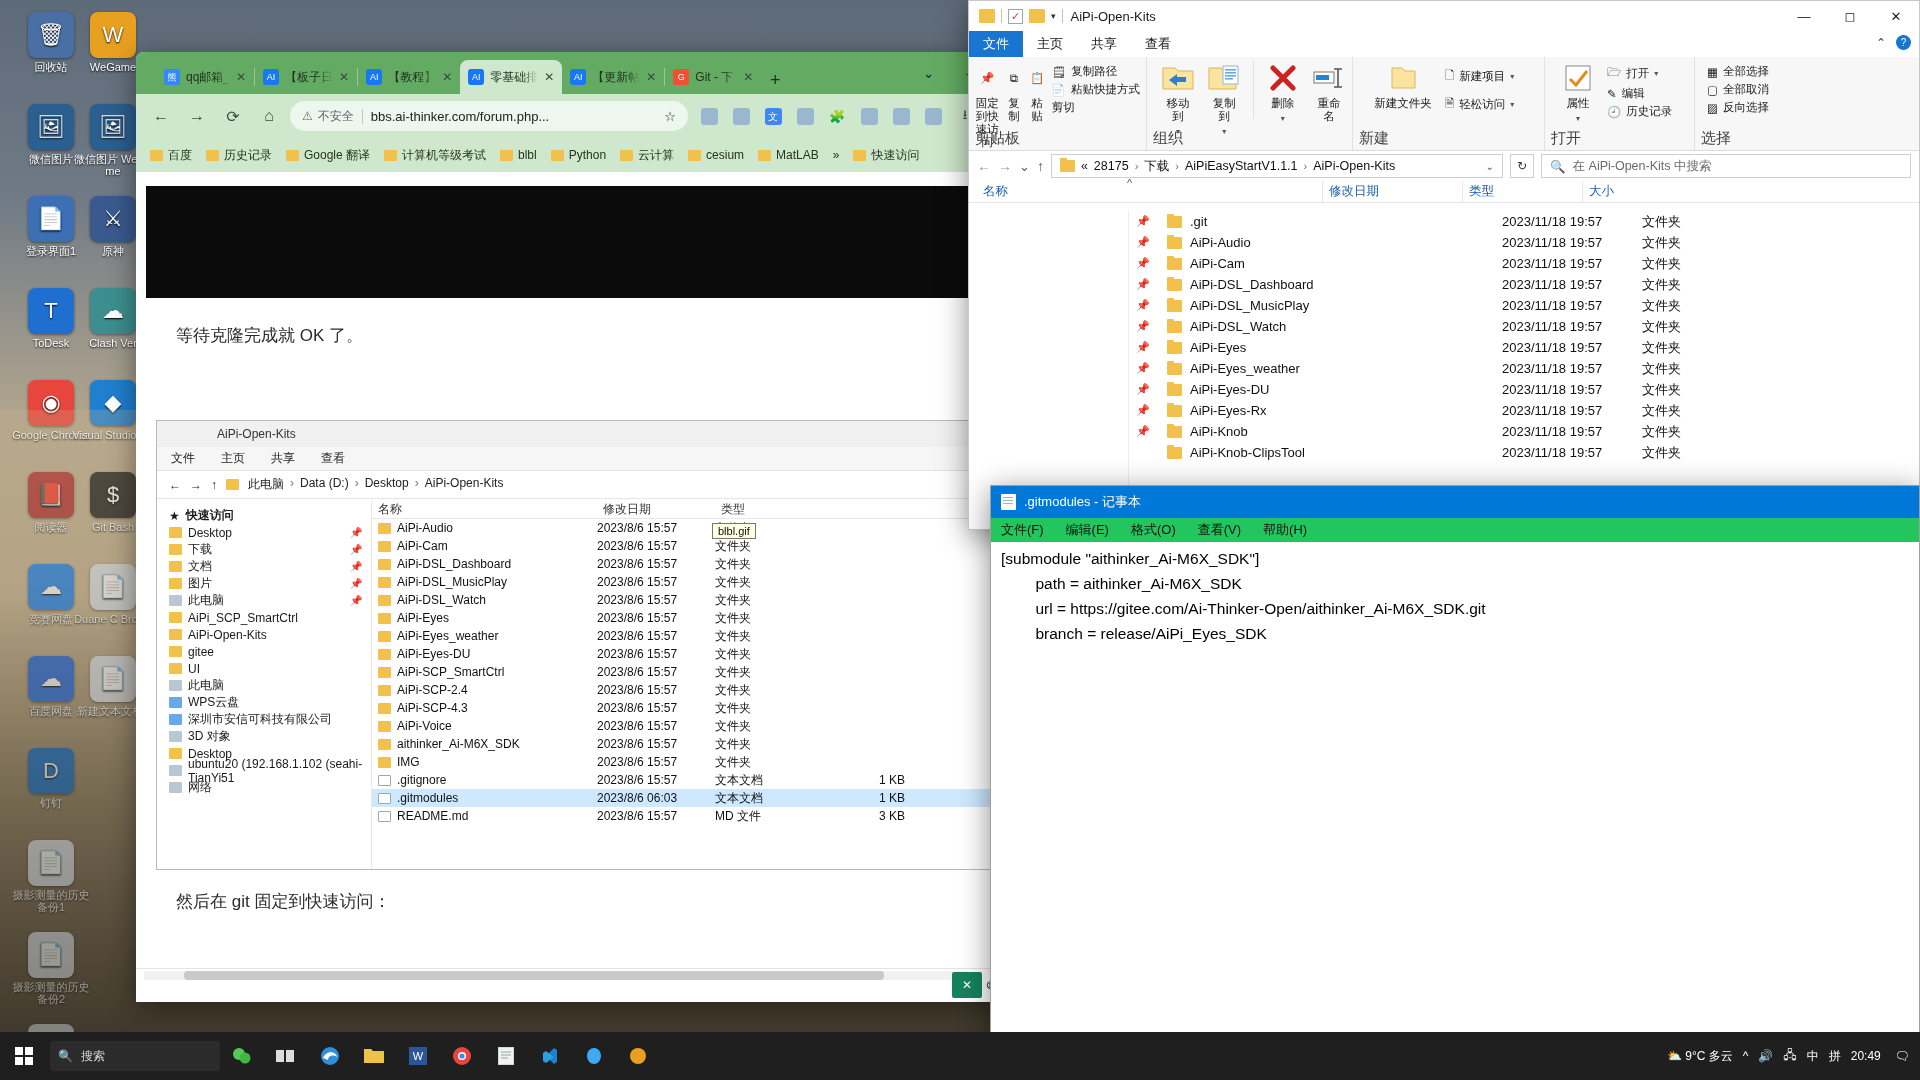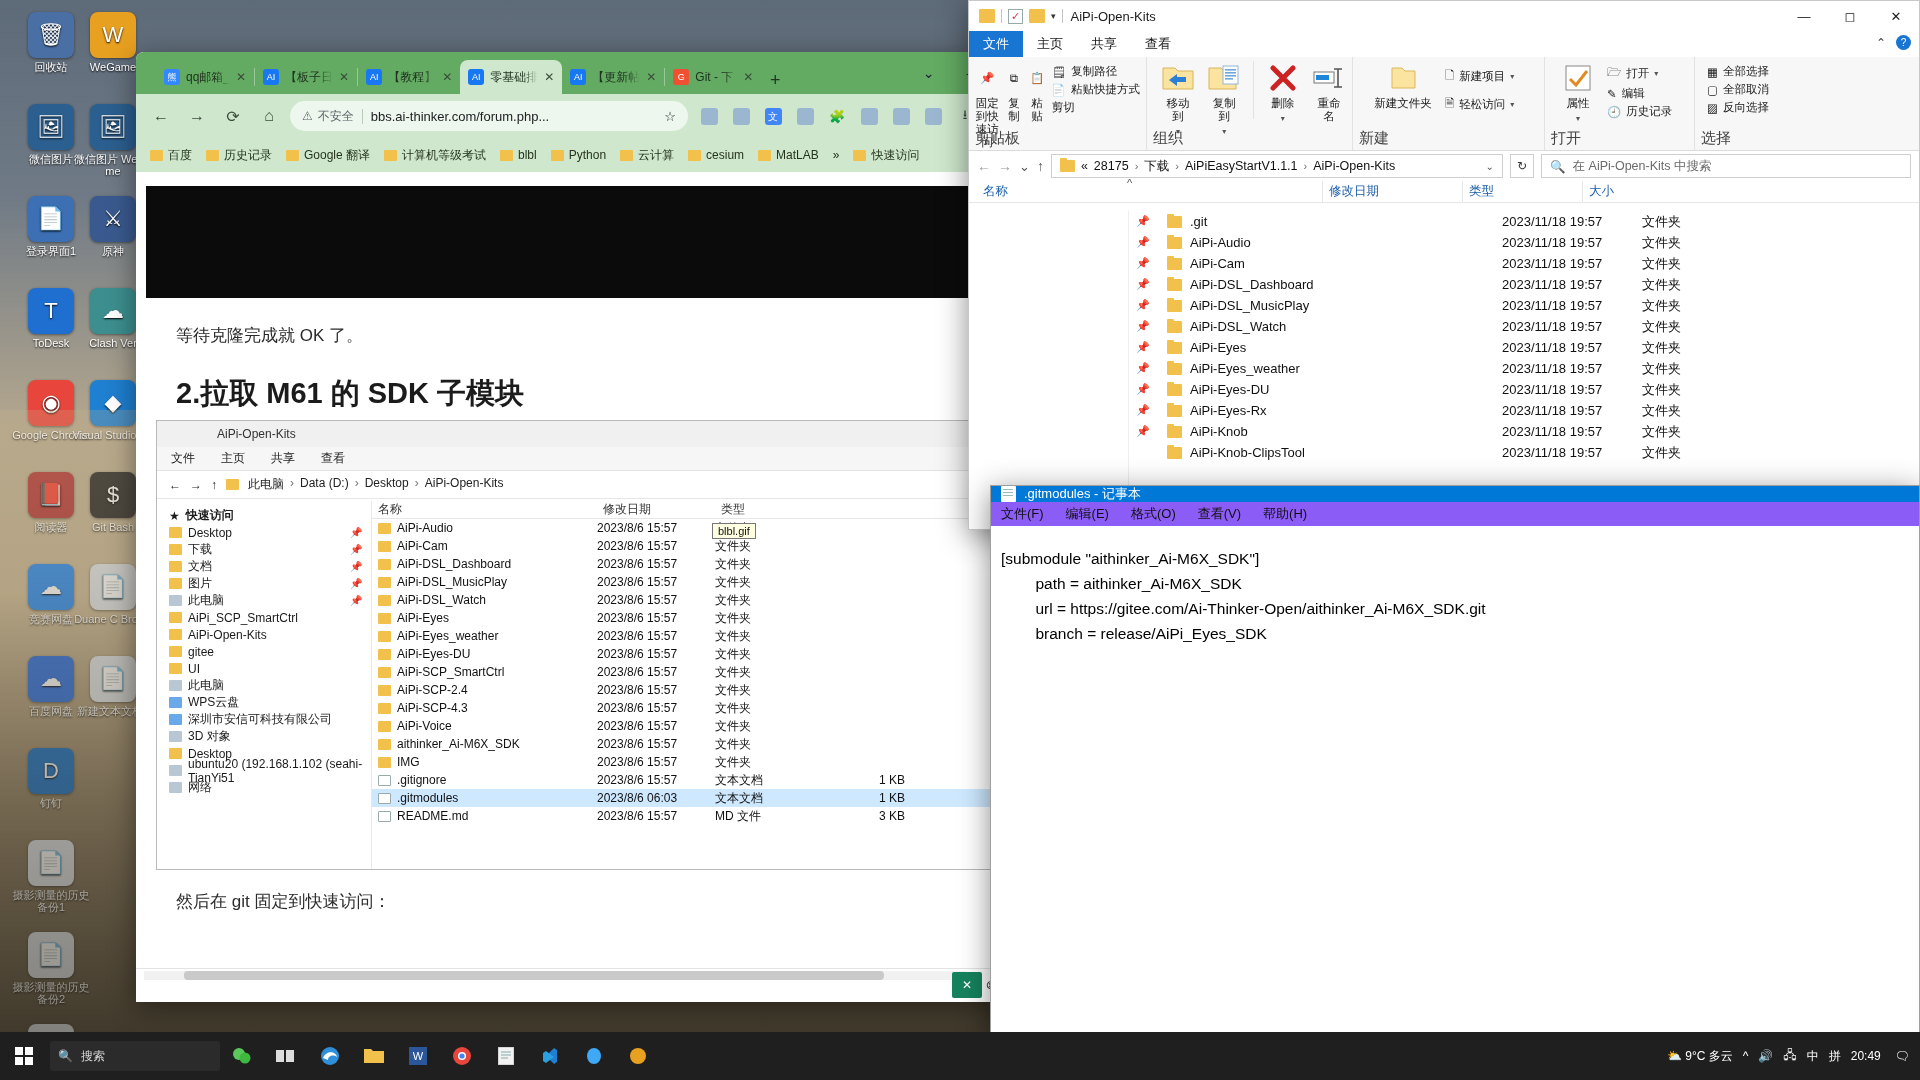--- a/index.html
+++ b/index.html
@@ -151,24 +151,24 @@
   .fx-row .t{width:120px;}
   .fx-row .s{width:90px;}
   .fi{width:15px;height:12px;background:#f2c14b;border-radius:1px;flex:0 0 15px;position:relative;}
   .fi:before{content:"";position:absolute;left:0;top:-2px;width:7px;height:3px;background:#f2c14b;border-radius:1px 1px 0 0;}
 
   
   .side-strip{position:absolute;background:#fff;border:1px solid #cfcfcf;}
 
   
   #notepad{left:990px;top:485px;width:930px;height:560px;background:#fff;border:1px solid #9f9f9f;z-index:500;}
-  .np-title{height:16px;background:#0078d7;color:#fff;display:flex;align-items:center;gap:8px;padding-left:10px;font-size:13px;}
+  .np-title{height:32px;background:#0078d7;color:#fff;display:flex;align-items:center;gap:8px;padding-left:10px;font-size:13px;}
   .np-ico{width:15px;height:16px;background:#fff;border-radius:1px;position:relative;display:inline-block;}
   .np-ico:after{content:"";position:absolute;left:2px;top:3px;width:10px;height:1px;box-shadow:0 3px 0 #9bb, 0 6px 0 #9bb, 0 0 0 #9bb;background:#9bb;}
-  .np-menu{height:24px;display:flex;align-items:center;gap:22px;padding-left:10px;font-size:13px;color:#111;background:#8b5cf6;}
+  .np-menu{height:24px;display:flex;align-items:center;gap:22px;padding-left:10px;font-size:13px;color:#111;background:#22c55e;}
   .np-text{position:absolute;left:0;right:0;top:52px;bottom:0;padding:8px 10px;font-size:15.5px;line-height:25px;color:#000;white-space:pre;
     font-family:"Liberation Sans","DejaVu Sans",sans-serif;}
 
   
   .nowrap{white-space:nowrap;}
 </style>
 </head>
 <body>
 
 <div id="desktop">
@@ -402,21 +402,20 @@
   </div>
 
   <div class="cr-page">
     <div class="pg-dark"></div>
     <div class="pg-scroll">
         <i></i>
         <i class="dn"></i>
       </div>
 
     <div class="pg-p" style="top:152px;">等待克隆完成就 OK 了。</div>
-    <div class="pg-h2" style="top:202px;">2.拉取 M61 的 SDK 子模块</div>
     <div class="pg-p" style="top:258px;">在拉取 SDK 之前，需要修改一下子模块的来源，不然可能会拉取失败。</div>
 
     <div class="pg-p nowrap" style="top:300px;font-size:16px;">
       <span>进入</span>
       <span class="code g">AiPi-Open-Kits</span>
       <span>中，用文本打开</span>
       <span class="code g">.gitmodules</span>
       <span>文件 url 参数中的</span>
       <span class="code g">github.com</span>
       <span>改成</span>

